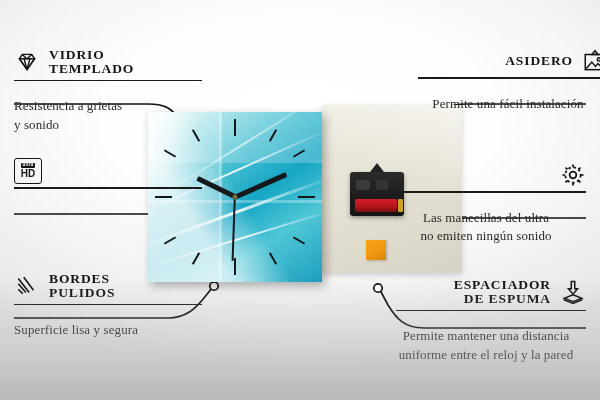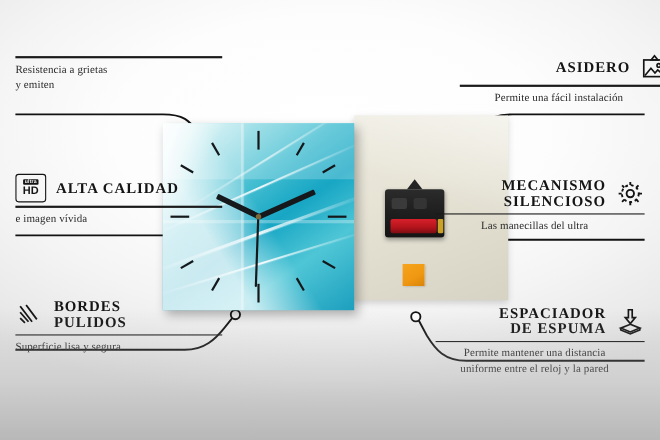--- a/index.html
+++ b/index.html
@@ -80,21 +80,21 @@
   }
 
   
   .feature{position:absolute;width:200px;}
   .feature .head{display:flex;align-items:center;gap:9px;}
   .feature.right .head{justify-content:flex-end;}
   .titles{display:flex;flex-direction:column;line-height:1.06;}
   .t1,.t2{font-size:13.5px;font-weight:bold;letter-spacing:.9px;color:#141414;white-space:nowrap;}
   .feature.right .titles{align-items:flex-end;}
   .rule{height:1.6px;background:#1a1a1a;margin-top:3px;}
-  .desc{font-size:10px;line-height:1.42;color:#2a2a2a;margin-top:4px;letter-spacing:.1px;}
+  .desc{font-size:13px;line-height:1.42;color:#2a2a2a;margin-top:16px;letter-spacing:.1px;}
   .feature.right .desc{text-align:center;}
   .ico{width:43px;height:26px;flex:0 0 26px;color:#141414;}
   .ico svg{display:block;width:26px;height:26px;}
 
   
   #f-vidrio   {left:14px;  top:48px;}
   #f-impresion{left:14px;  top:158px;}
   #f-bordes   {left:14px;  top:272px;}
   #f-asidero  {left:408px; top:48px;}
   #f-mecanismo{left:386px; top:162px;}
@@ -174,42 +174,53 @@
     <div class="tick" style="left:12%;top:35px;width:2px;height:13px;transform:rotate(120deg);"></div>
     <div class="tick" style="left:27%;top:17px;width:2px;height:13px;transform:rotate(150deg);"></div>
 
     <div class="hand" style="left:50%;top:50%;width:42px;height:4.5px;transform:translateY(-50%) rotate(206deg);"></div>
     <div class="hand" style="left:50%;top:50%;width:56px;height:4.5px;transform:translateY(-50%) rotate(-24deg);"></div>
     <div class="hand" style="left:50%;top:50%;width:64px;height:1.6px;transform:translateY(-50%) rotate(92deg);"></div>
     <div class="cap"></div>
   </div>
 
   <div class="feature left" id="f-vidrio">
+    <div class="head">
+      <span class="ico">
+        <svg viewBox="0 0 24 24" fill="none" stroke="currentColor" stroke-width="1.3">
+          <path d="M5 9h14l-7 10z"></path>
+            <path d="M5 9l2.6-4h8.8L19 9"></path>
+          <path d="M7.6 5L12 9l4.4-4M5 9l7 10 7-10M9.3 9L12 19M14.7 9L12 19"></path>
+        </svg>
+      </span>
+      <span class="titles">
+        <span class="t1">VIDRIO</span>
+        <span class="t2">TEMPLADO</span>
+      </span>
+    </div>
     <div class="rule"></div>
     <div class="desc">
       <div>Resistencia a grietas</div>
-      <div>y emiten</div>
+      <div>y sonido</div>
     </div>
   </div>
 
   <div class="feature left" id="f-impresion">
     <div class="head">
       <span class="ico">
         <span class="hd-badge">
           <span class="u">ultra</span>
           <span class="h">HD</span>
         </span>
       </span>
       <span class="titles">
-        <span class="t2">ALTA CALIDAD</span>
-      </span>
-    </div>
-    <div class="rule"></div>
-    <div class="desc">
-      <div>e imagen vívida</div>
+      </span>
+    </div>
+    <div class="rule"></div>
+    <div class="desc">
     </div>
   </div>
 
   <div class="feature left" id="f-bordes">
     <div class="head">
       <span class="ico">
         <svg viewBox="0 0 24 24" fill="none" stroke="currentColor" stroke-width="1.5">
           <path d="M4 5l10 13M4 10l7 8M4 15l4 4M9 4l9 12"></path>
         </svg>
       </span>
@@ -239,35 +250,32 @@
       </span>
     </div>
     <div class="rule"></div>
     <div class="desc">
       <div>Permite una fácil instalación</div>
     </div>
   </div>
 
   <div class="feature right" id="f-mecanismo">
     <div class="head">
-      <span class="titles">
-        <span class="t1">MECANISMO</span>
-        <span class="t2">SILENCIOSO</span>
-      </span>
       <span class="ico">
         <svg viewBox="0 0 24 24" fill="none" stroke="currentColor" stroke-width="1.6">
           <circle cx="12" cy="12" r="3.1"></circle>
           <path d="M12 2.2v2.6M12 19.2v2.6M21.8 12h-2.6M4.8 12H2.2M18.9 5.1l-1.8 1.8M6.9 17.1l-1.8 1.8M18.9 18.9l-1.8-1.8M6.9 6.9L5.1 5.1"></path>
           <circle cx="12" cy="12" r="7.1" stroke-dasharray="2.4 2.4"></circle>
         </svg>
       </span>
     </div>
     <div class="rule"></div>
     <div class="desc">
       <div>Las manecillas del ultra</div>
+      <div>no emiten ningún sonido</div>
     </div>
   </div>
 
   <div class="feature right" id="f-espaciador">
     <div class="head">
       <span class="titles">
         <span class="t1">ESPACIADOR</span>
         <span class="t2">DE ESPUMA</span>
       </span>
       <span class="ico">

